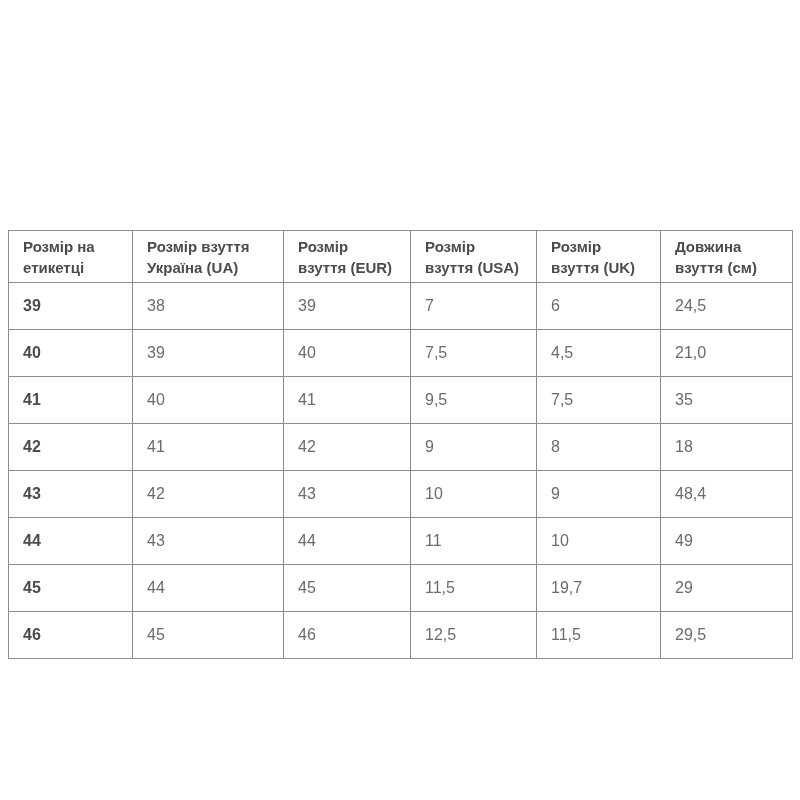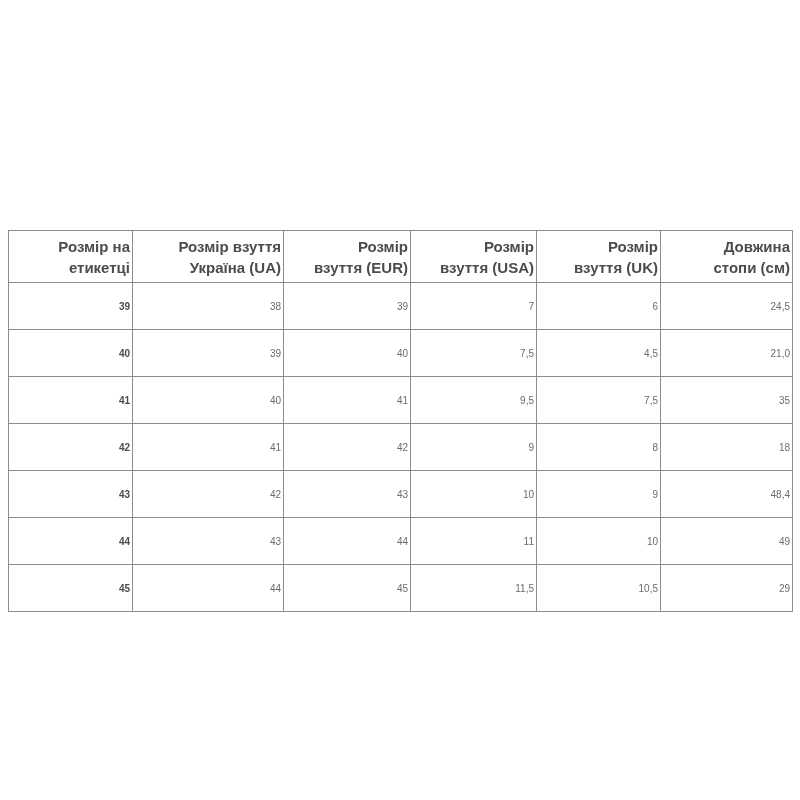--- a/index.html
+++ b/index.html
@@ -21,36 +21,36 @@
     top: 230px;
   }
   table.size-chart {
     border-collapse: collapse;
     table-layout: fixed;
     background: #ffffff;
   }
   table.size-chart th,
   table.size-chart td {
     border: 1px solid var(--border-color, #8d8d8d);
-    text-align: right;
+    text-align: left;
     vertical-align: middle;
-    padding: 0 2px;
+    padding: 0 14px;
     box-sizing: border-box;
   }
   table.size-chart th {
     height: 52px;
     font-size: 15px;
     font-weight: bold;
     color: var(--header-color, #4c4c4c);
     white-space: pre-line;
     line-height: 1.4;
   }
   table.size-chart td {
     height: 47px;
-    font-size: 10px;
+    font-size: 16px;
     font-weight: normal;
     color: var(--value-color, #6b6b6b);
   }
   table.size-chart td.label-cell {
     font-weight: bold;
     color: var(--label-color, #4c4c4c);
   }
 </style>
 </head>
 <body style="background: rgb(255, 255, 255);">
@@ -72,21 +72,21 @@
 етикетці</th>
             <th>Розмір взуття
 Україна (UA)</th>
             <th>Розмір
 взуття (EUR)</th>
             <th>Розмір
 взуття (USA)</th>
             <th>Розмір
 взуття (UK)</th>
             <th>Довжина
-стопи (см)</th>
+взуття (см)</th>
           </tr>
       </thead>
       <tbody id="body-rows">
           <tr>
             <td class="label-cell">39</td>
             <td>38</td>
             <td>39</td>
             <td>7</td>
             <td>6</td>
             <td>24,5</td>
@@ -129,19 +129,27 @@
             <td>44</td>
             <td>11</td>
             <td>10</td>
             <td>49</td>
           </tr>
           <tr>
             <td class="label-cell">45</td>
             <td>44</td>
             <td>45</td>
             <td>11,5</td>
-            <td>10,5</td>
+            <td>19,7</td>
             <td>29</td>
+          </tr>
+          <tr>
+            <td class="label-cell">46</td>
+            <td>45</td>
+            <td>46</td>
+            <td>12,5</td>
+            <td>11,5</td>
+            <td>29,5</td>
           </tr>
         </tbody>
     </table>
   </div>
 </div>
 
 </body></html>

